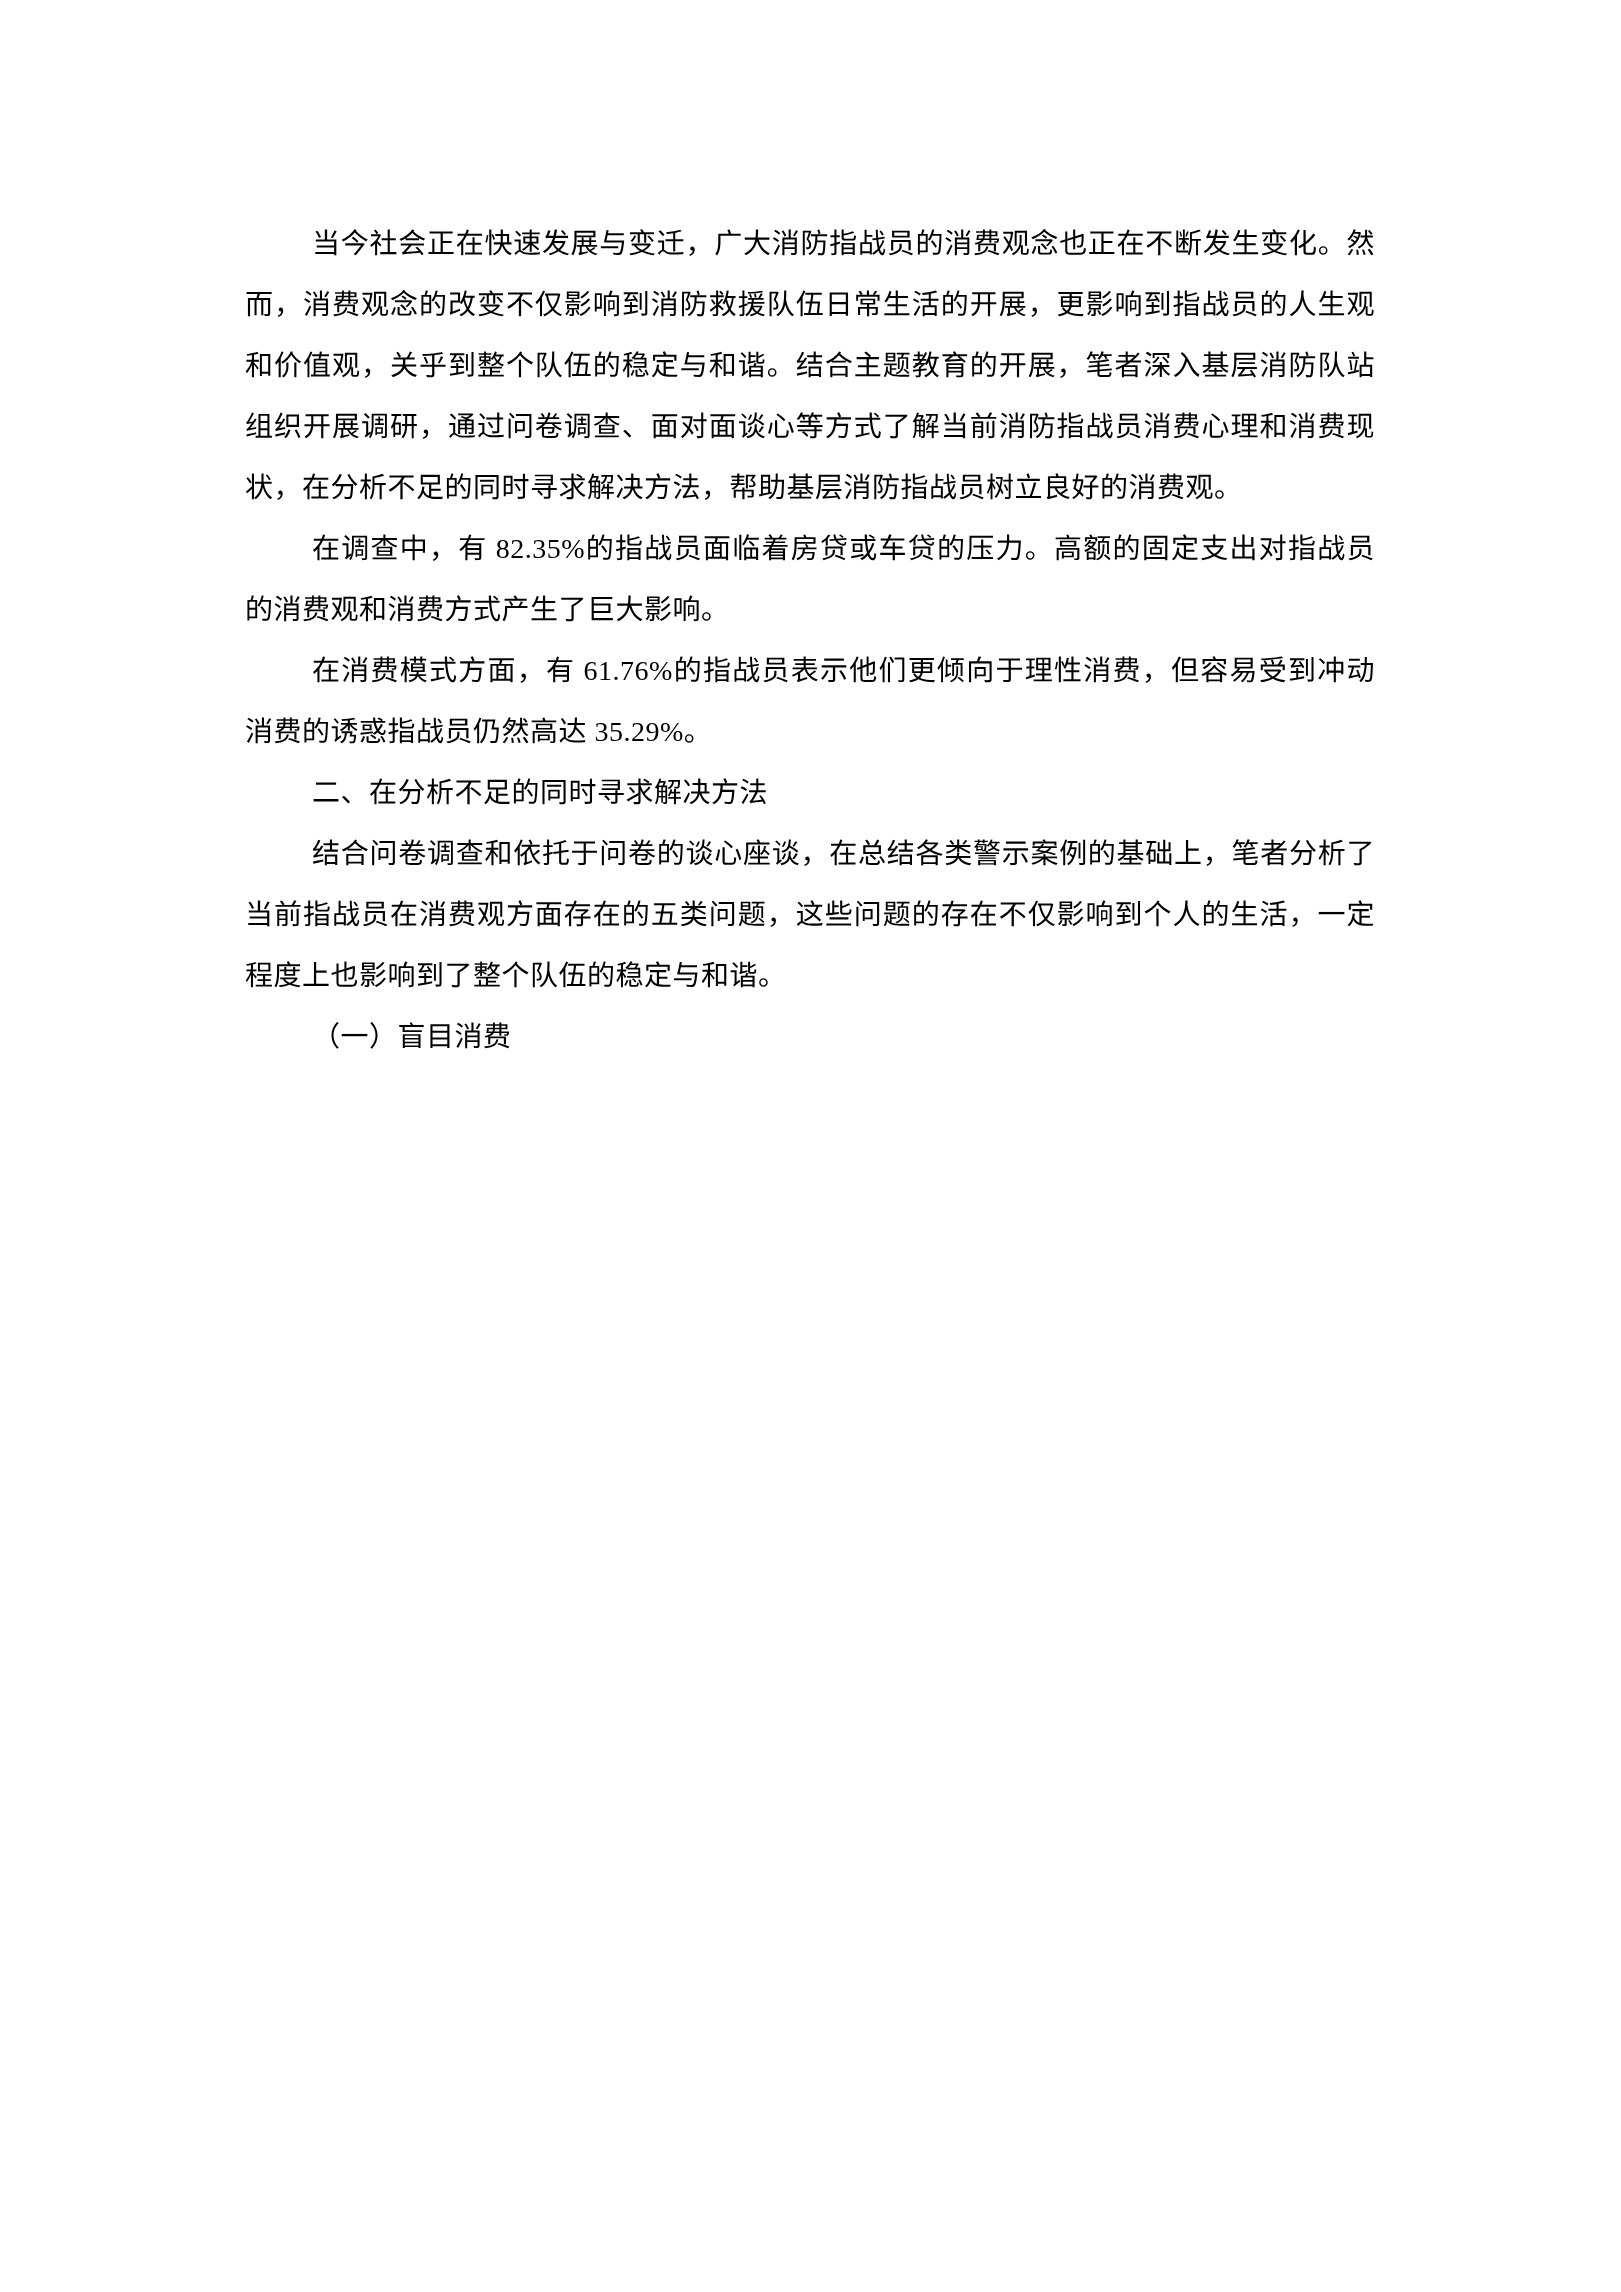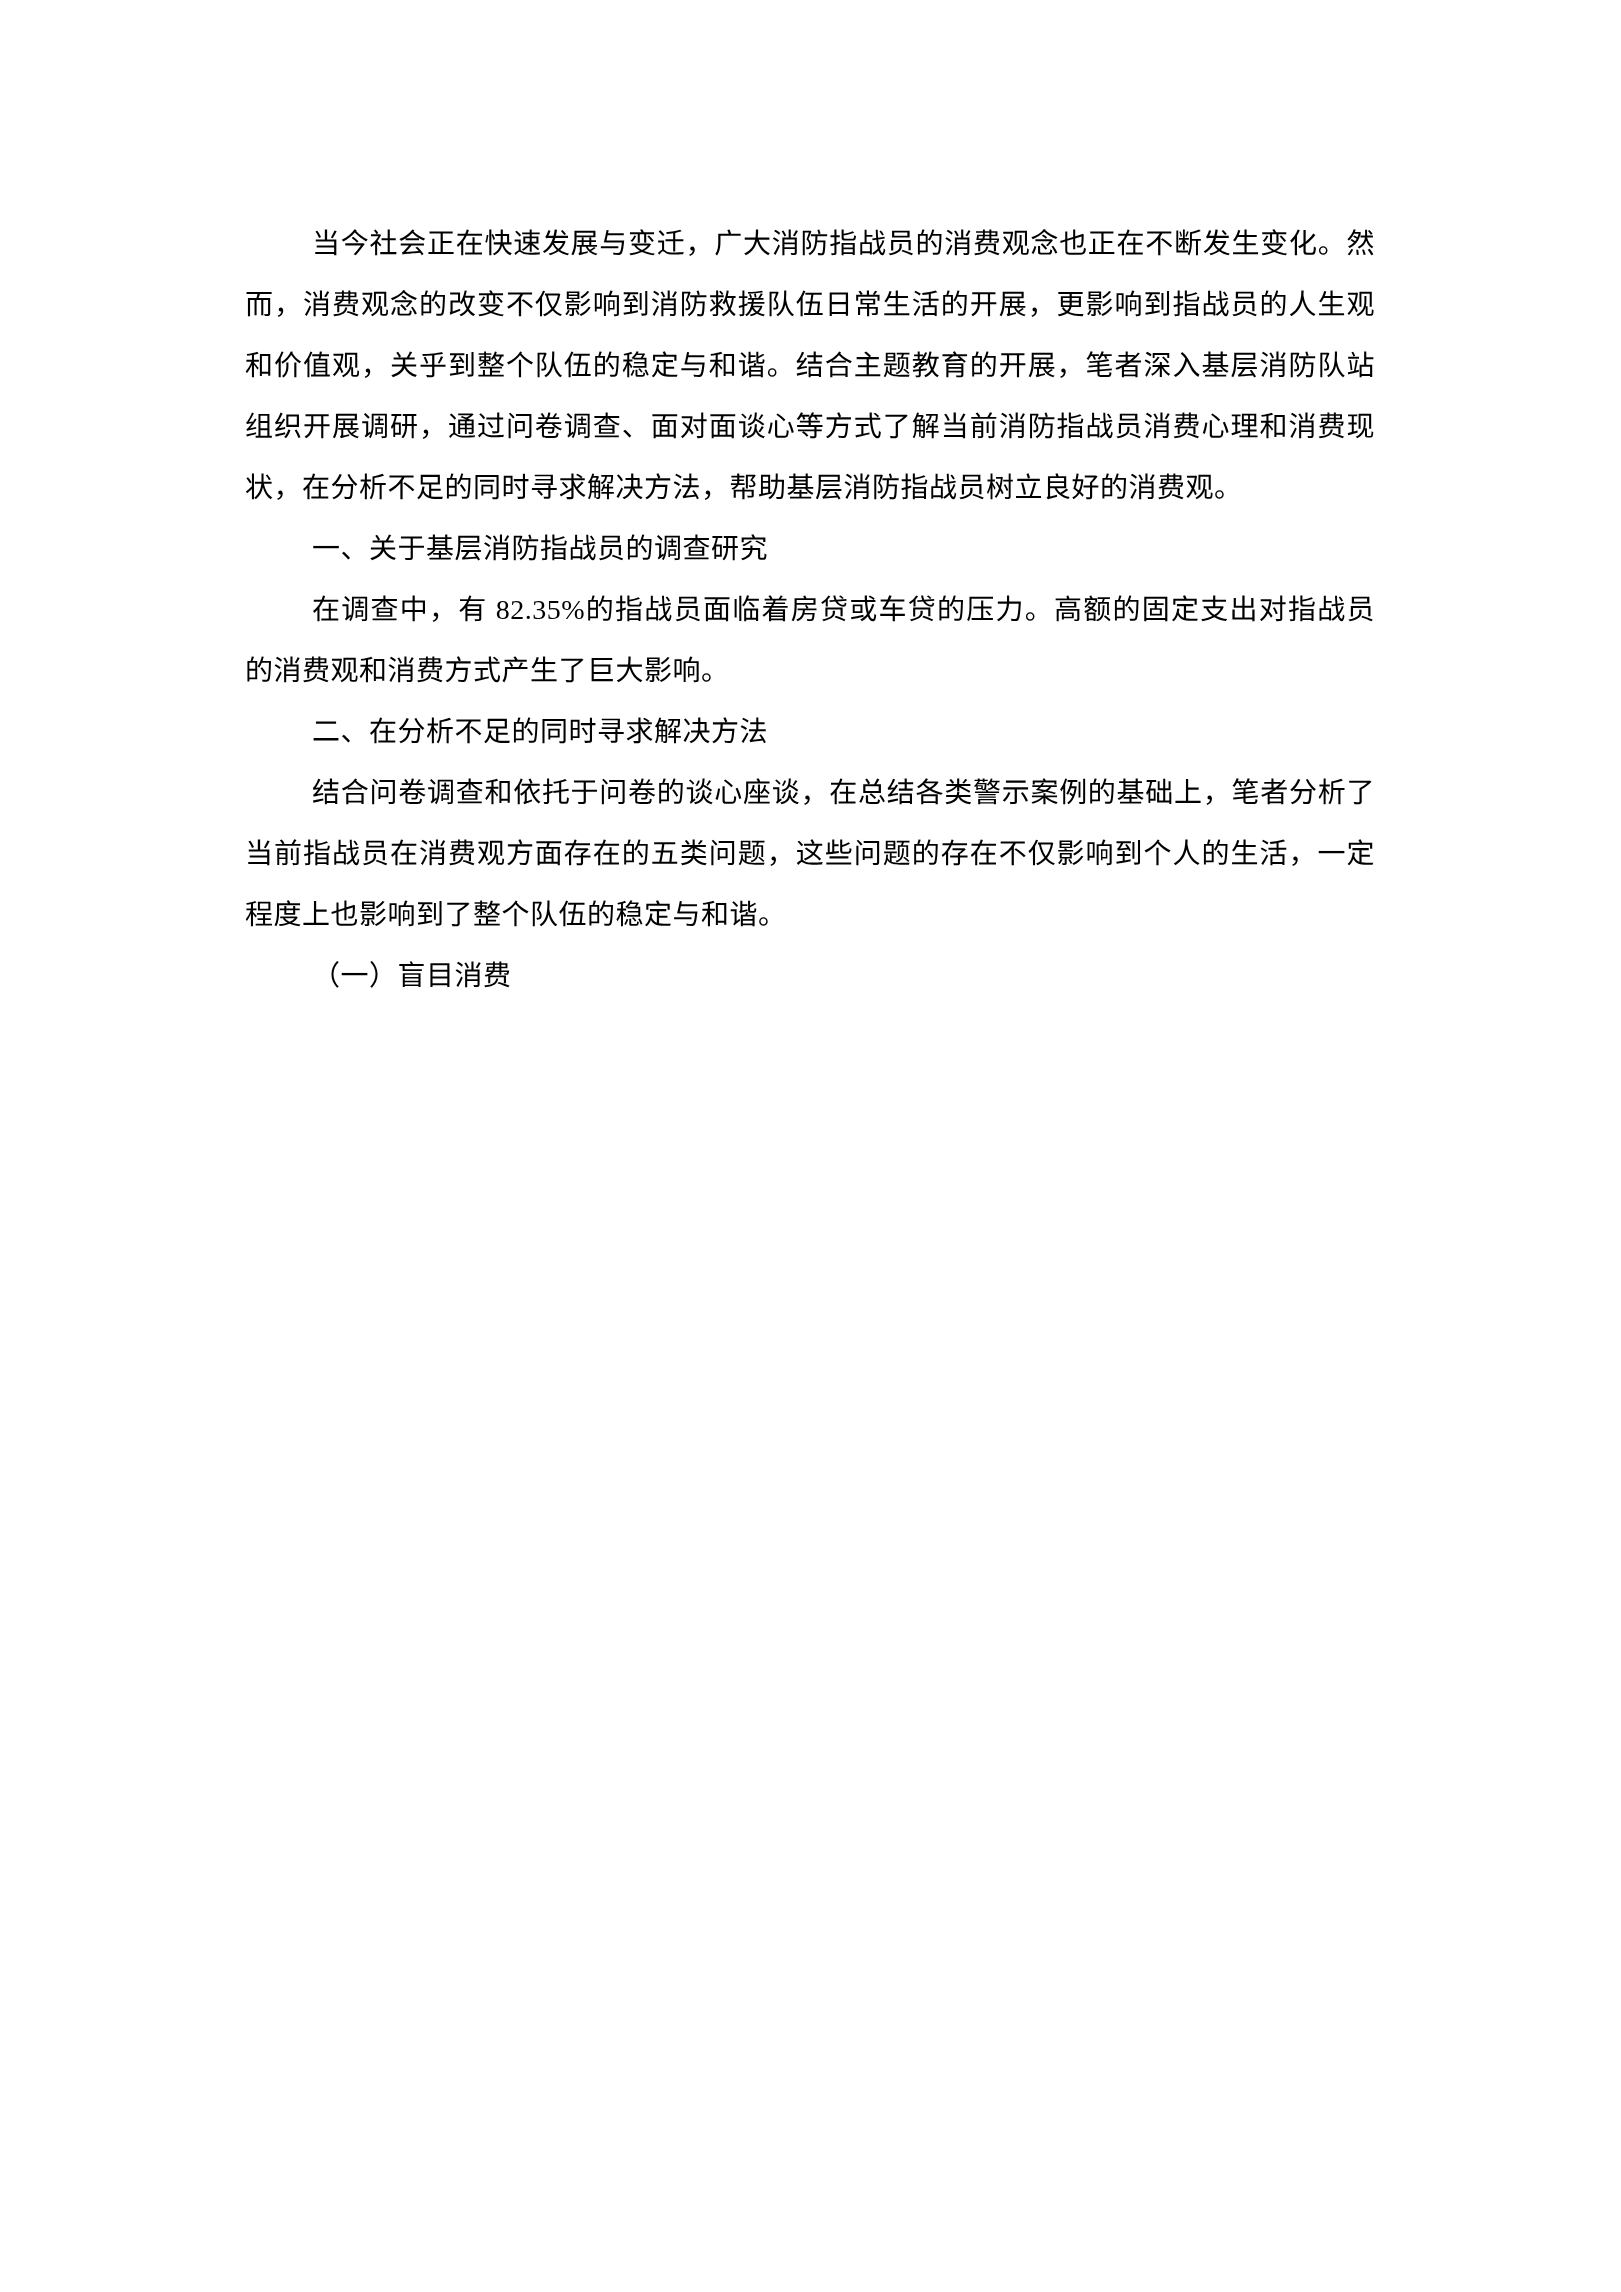--- a/index.html
+++ b/index.html
@@ -32,20 +32,20 @@
     text-indent: 67px; 
     word-break: break-word;
   }
 </style>
 </head>
 <body>
 
 <div class="page">
   <div class="text-column">
     <p>当今社会正在快速发展与变迁，广大消防指战员的消费观念也正在不断发生变化。然而，消费观念的改变不仅影响到消防救援队伍日常生活的开展，更影响到指战员的人生观和价值观，关乎到整个队伍的稳定与和谐。结合主题教育的开展，笔者深入基层消防队站组织开展调研，通过问卷调查、面对面谈心等方式了解当前消防指战员消费心理和消费现状，在分析不足的同时寻求解决方法，帮助基层消防指战员树立良好的消费观。</p>
-    <p>一、关于基层消防指战员的调查研究</p>
     <p>在调查中，有 82.35%的指战员面临着房贷或车贷的压力。高额的固定支出对指战员的消费观和消费方式产生了巨大影响。</p>
+    <p>在消费模式方面，有 61.76%的指战员表示他们更倾向于理性消费，但容易受到冲动消费的诱惑指战员仍然高达 35.29%。</p>
     <p>二、在分析不足的同时寻求解决方法</p>
     <p>结合问卷调查和依托于问卷的谈心座谈，在总结各类警示案例的基础上，笔者分析了当前指战员在消费观方面存在的五类问题，这些问题的存在不仅影响到个人的生活，一定程度上也影响到了整个队伍的稳定与和谐。</p>
     <p>（一）盲目消费</p>
   </div>
 </div>
 
 
 </body></html>

